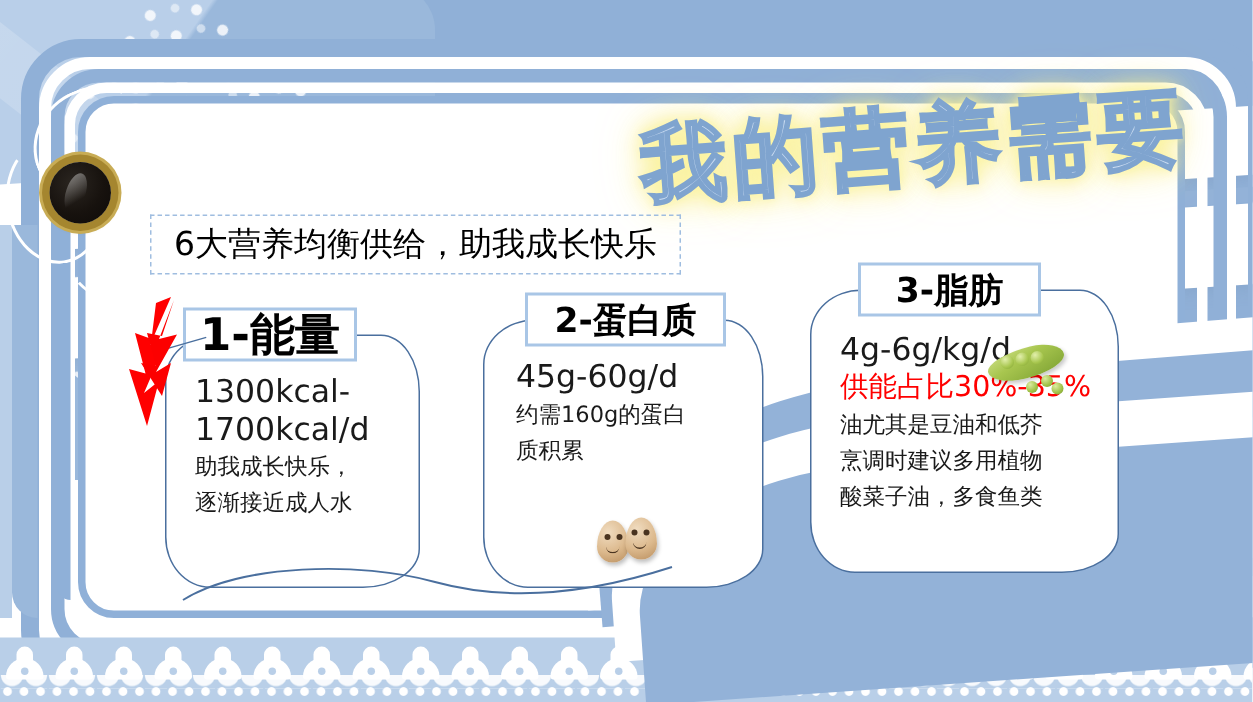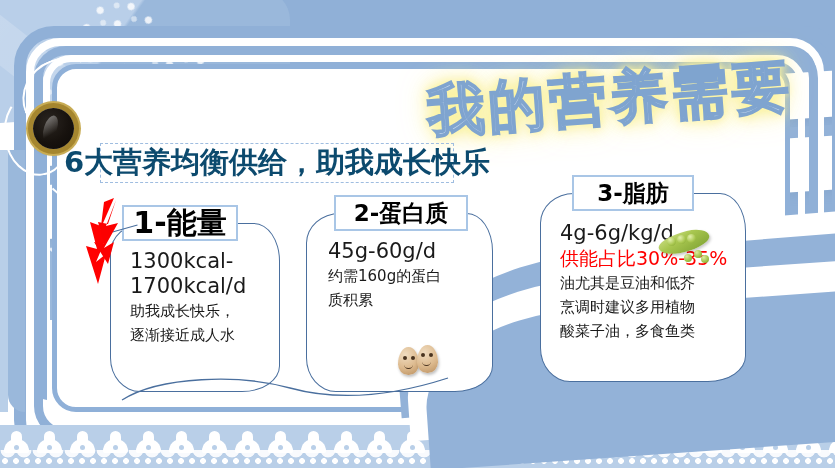--- a/index.html
+++ b/index.html
@@ -174,21 +174,21 @@
     transform:rotate(-4.2deg);
     white-space:nowrap;
     line-height:80px;
     text-align:center;
   }
 
   
   .subtitle{
     position:absolute;left:100px;top:143px;width:352px;height:38px;
     border:1px dashed #9fbde0;
-    color:#0c4a6e;font-size:29px;font-weight:bold;letter-spacing:0px;
+    color:#000000;font-size:22px;font-weight:normal;letter-spacing:0px;
     display:flex;align-items:center;justify-content:center;
     white-space:nowrap;
     background:rgba(255,255,255,.0);
   }
 
   
   .card{position:absolute;}
   .card-body{
     position:absolute;left:0;top:18px;width:100%;height:calc(100% - 18px);
     border:1.3px solid #4a6f9e;
@@ -209,21 +209,21 @@
   .big{font-size:21px;color:#1a1a1a;line-height:1.18;letter-spacing:0px;white-space:nowrap;}
   .red{font-size:19px;color:#ff0000;line-height:1.25;white-space:nowrap;margin-top:1px;}
   .small{font-size:15px;color:#1a1a1a;line-height:1.62;white-space:nowrap;}
 
   
   #card1{left:110px;top:205px;width:168px;height:185px;}
   #card1 .card-head{left:12px;top:0;width:116px;height:36px;font-size:30px;}
   #card1 .card-content{padding:44px 0 0 20px;}
 
   
-  #card2{left:306px;top:195px;width:185px;height:195px;}
+  #card2{left:322px;top:195px;width:185px;height:195px;}
   #card2 .card-head{left:28px;top:0;width:134px;height:36px;font-size:23px;}
   #card2 .card-content{padding:44px 0 0 22px;}
 
   
   #card3{left:540px;top:175px;width:204px;height:205px;}
   #card3 .card-head{left:32px;top:0;width:122px;height:36px;font-size:23px;align-items:flex-end;}
   #card3 .card-content{padding:46px 0 0 20px;}
 
   
   .bolt{

